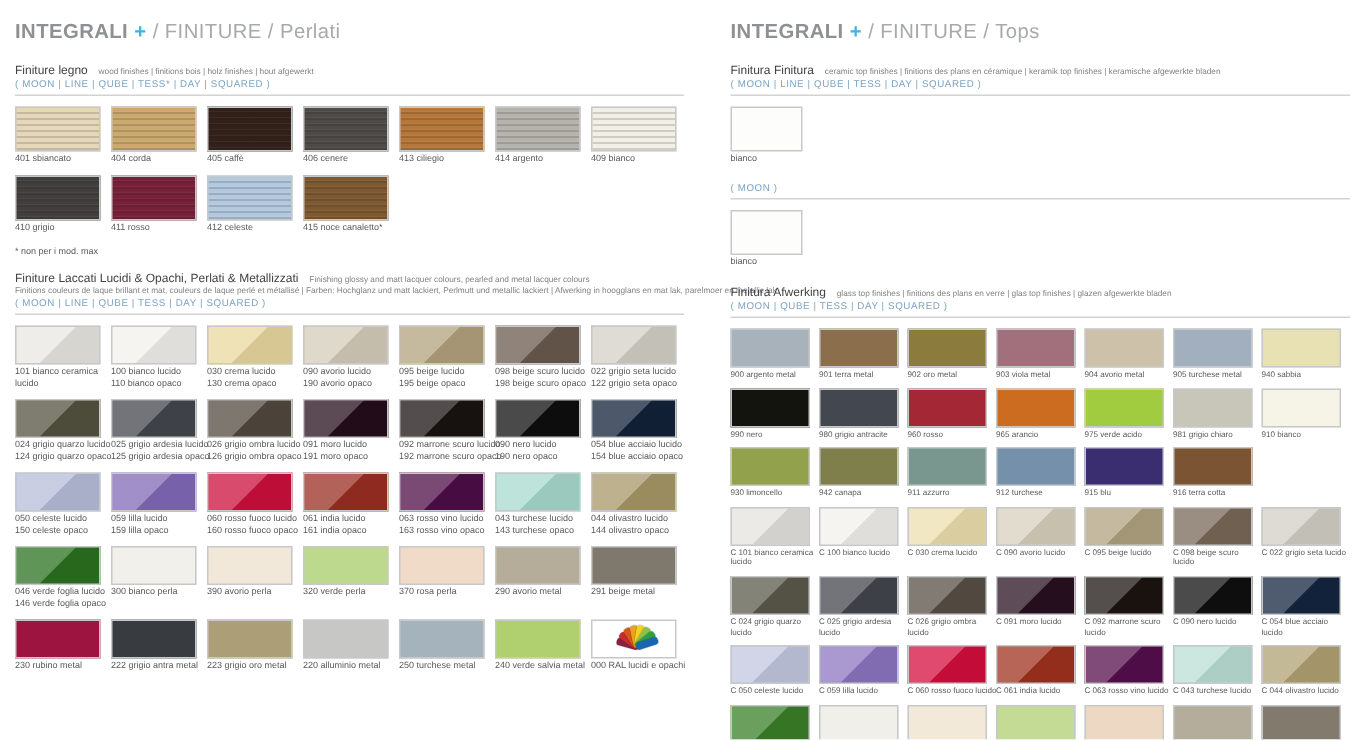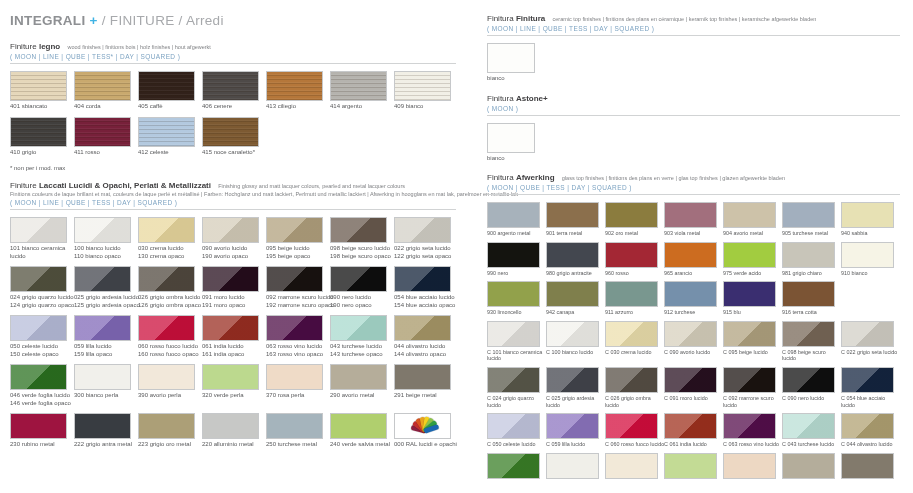--- a/index.html
+++ b/index.html
@@ -6,21 +6,21 @@
   .page{position:relative;width:913px;height:493px;background:#fff;overflow:hidden;
         font-family:"Liberation Sans",sans-serif;color:#58595b;}
   .col{position:absolute;top:0;}
   .col-left{left:10px;width:446px;}
   .col-right{left:487px;width:413px;}
   .page-title{margin-top:13px;font-size:13.5px;color:#a7a9ac;letter-spacing:.3px;white-space:nowrap;}
   .page-title .brand{font-weight:bold;color:#8e9093;}
   .page-title .plus{font-weight:bold;color:#3fb3e4;}
   .sec{margin-top:14px;}
   .sec-line{font-size:8px;color:#414042;white-space:nowrap;}
-  .sec-line b{font-weight:bold;text-align:right;}
+  .sec-line b{font-weight:normal;text-align:right;}
   .trans{font-size:5.5px;color:#808285;margin-left:5px;}
   .trans2{font-size:5.5px;color:#808285;margin-top:1px;white-space:nowrap;}
   .models{font-size:6.5px;color:#7da3c2;margin-top:2px;letter-spacing:.4px;}
   .rule{border-top:1px solid #d1d3d4;margin-top:3px;}
   .grid{display:grid;grid-template-columns:repeat(7,57px);gap:6px 7px;margin-top:7px;}
   .grid-right{grid-template-columns:repeat(7,53px);gap:5px 6px;}
   .grid-single{grid-template-columns:48px;}
   .cell{}
   .sw{height:26px;border:1px solid #c6c8ca;box-sizing:border-box;background-color:#eee;}
   .grid-wood .sw,.grid-single .sw{height:30px;}
@@ -35,21 +35,21 @@
 </style>
 </head>
 <body>
 
 <div class="page">
 
   <div class="col col-left">
     <div class="page-title">
       <span class="brand">INTEGRALI</span>
       <span class="plus">+</span>
-      <span class="path">/ FINITURE / Arredi</span>
+      <span class="path">/ FINITURE / Perlati</span>
     </div>
 
     <div class="sec">
       <div class="sec-line">
         <span>Finiture</span>
         <b>legno</b>
         <span class="trans">wood finishes | finitions bois | holz finishes | hout afgewerkt</span>
       </div>
       <div class="models">( MOON | LINE | QUBE | TESS* | DAY | SQUARED )</div>
       <div class="rule"></div>
@@ -373,44 +373,45 @@
             </div>
             <div class="lbl">
               <div>000 RAL lucidi e opachi</div>
             </div>
           </div>
         </div>
     </div>
   </div>
 
   <div class="col col-right">
+    <div class="page-title">
+      <span class="brand">INTEGRALI</span>
+      <span class="plus">+</span>
+      <span class="path">/ FINITURE / Tops</span>
+    </div>
 
     <div class="sec">
       <div class="sec-line">
         <span>Finitura</span>
         <b>Finitura</b>
         <span class="trans">ceramic top finishes | finitions des plans en céramique | keramik top finishes | keramische afgewerkte bladen</span>
       </div>
       <div class="models">( MOON | LINE | QUBE | TESS | DAY | SQUARED )</div>
       <div class="rule"></div>
       <div class="grid grid-single">
           <div class="cell" style="grid-column-start: 1;">
             <div class="sw flat" style="background-color: rgb(253, 253, 251);"></div>
             <div class="lbl">
               <div>bianco</div>
             </div>
           </div>
         </div>
     </div>
 
     <div class="sec" style="margin-top:11px;">
-      <div class="sec-line">
-        <span>Finitura</span>
-        <b>Astone+</b>
-      </div>
       <div class="models">( MOON )</div>
       <div class="rule"></div>
       <div class="grid grid-single">
           <div class="cell" style="grid-column-start: 1;">
             <div class="sw flat" style="background-color: rgb(253, 253, 251);"></div>
             <div class="lbl">
               <div>bianco</div>
             </div>
           </div>
         </div>

